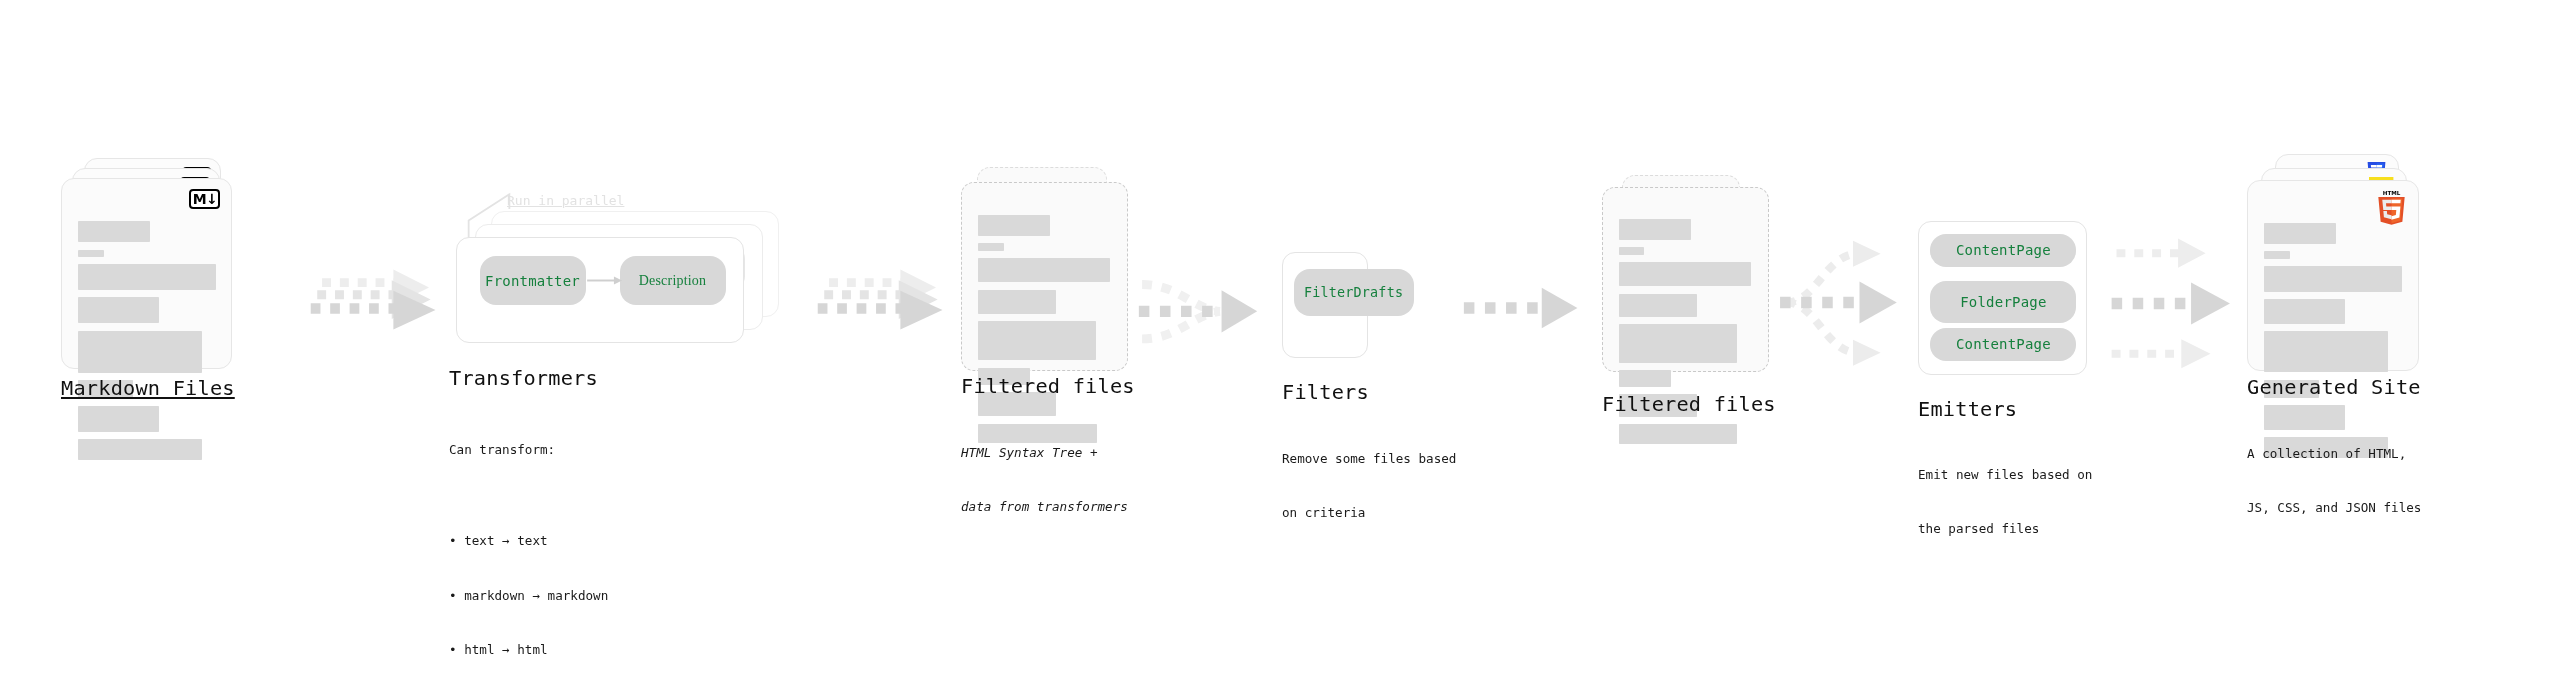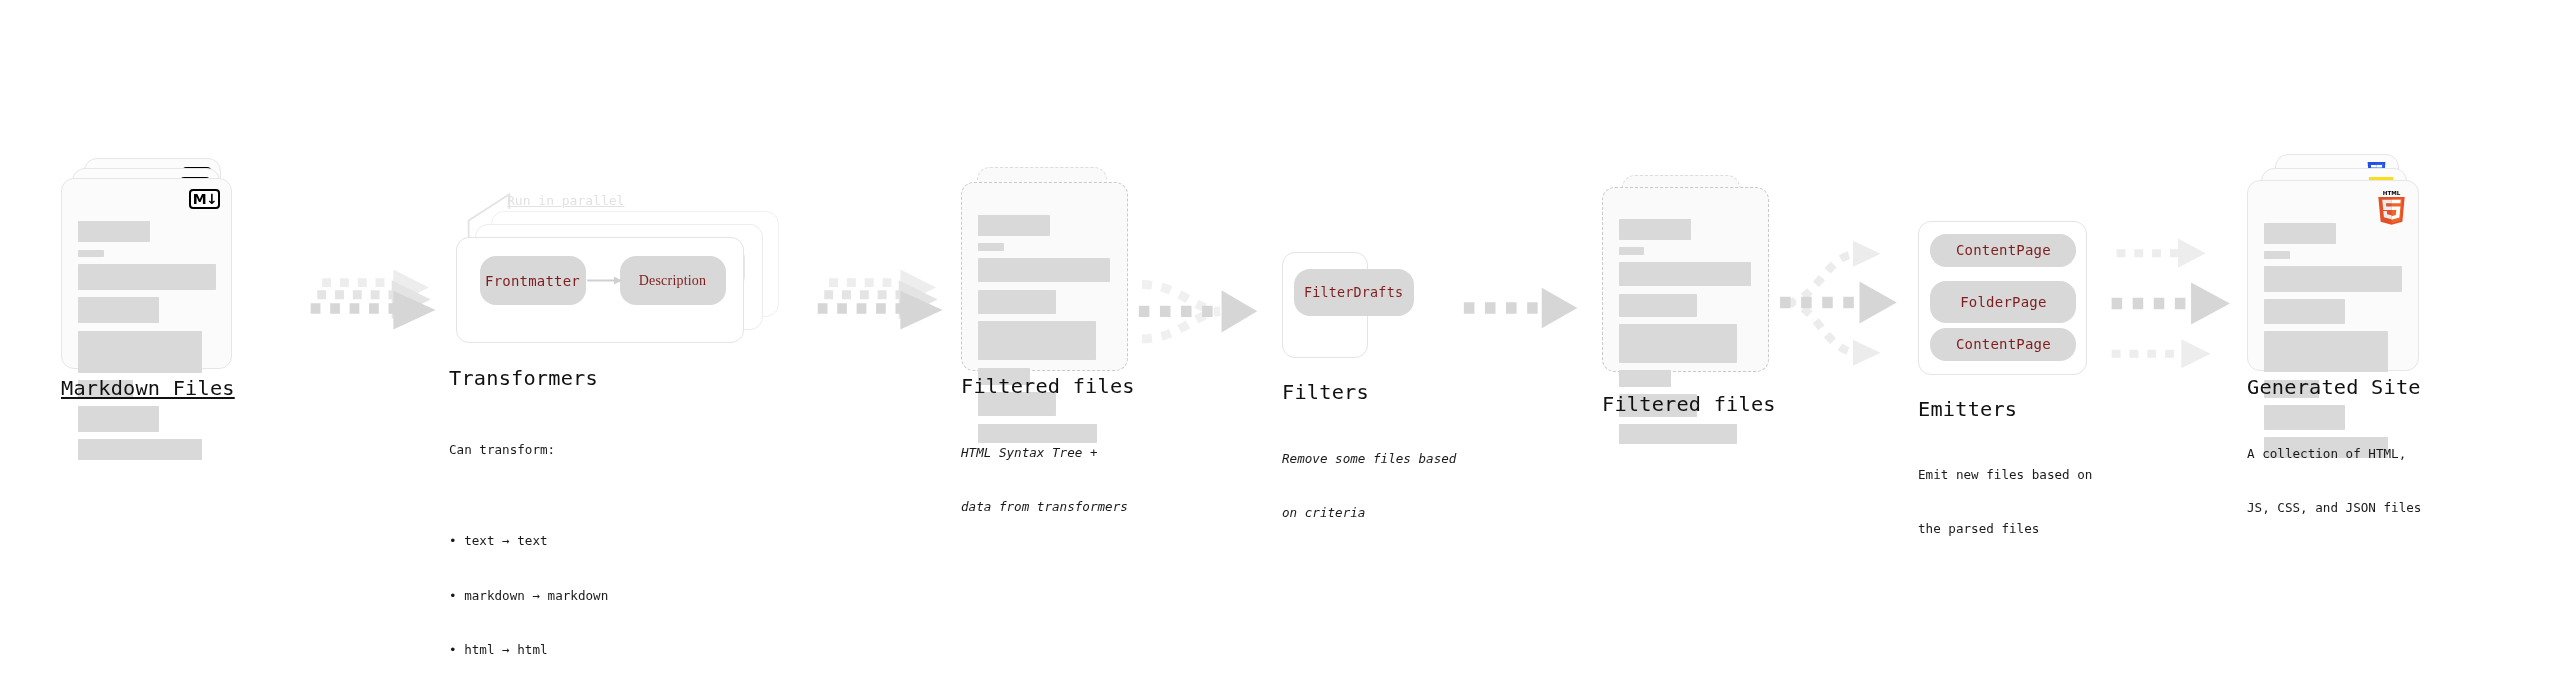--- a/index.html
+++ b/index.html
@@ -89,21 +89,21 @@
     box-sizing: border-box;
   }
   .chip {
     position: absolute;
     background: #d8d8d8;
     border-radius: 16px;
     display: flex;
     align-items: center;
     justify-content: center;
     font-size: 14px;
-    color: #7f1d1d;
+    color: #15803d;
     box-sizing: border-box;
     white-space: nowrap;
     letter-spacing: 0.2px;
   }
 
   
   .title {
     position: absolute;
     font-size: 20.3px;
     color: #111;
@@ -281,21 +281,21 @@
       <line x1="6" y1="58" x2="112" y2="58" stroke="#d6d6d6" stroke-width="14" stroke-dasharray="13 13"></line>
       <polygon points="108,32 152,58 108,84" fill="#d6d6d6"></polygon>
     </svg>
   </div>
 
   <div class="stage" style="left:1282px; top:252px;">
     <div class="panel" style="left:0; top:0; width:86px; height:106px;">
       <div class="chip" style="left:10.6px; top:16.3px; width:120px; height:47px; font-size:13.4px;">FilterDrafts</div>
     </div>
     <div class="title" style="left:0px; top:128px;">Filters</div>
-    <div class="caption" style="left:0px; top:161px;font-style:italic;">
+    <div class="caption" style="left:0px; top:161px;">
       <div>Remove some files based</div>
       <div>on criteria</div>
     </div>
   </div>
 
   <div class="stage" style="left:1459px; top:286px;">
     <svg width="146" height="65" viewBox="0 0 180 80">
       <line x1="6" y1="27" x2="106" y2="27" stroke="#d6d6d6" stroke-width="14" stroke-dasharray="13 13"></line>
       <polygon points="102,2 146,27 102,52" fill="#d6d6d6"></polygon>
     </svg>

